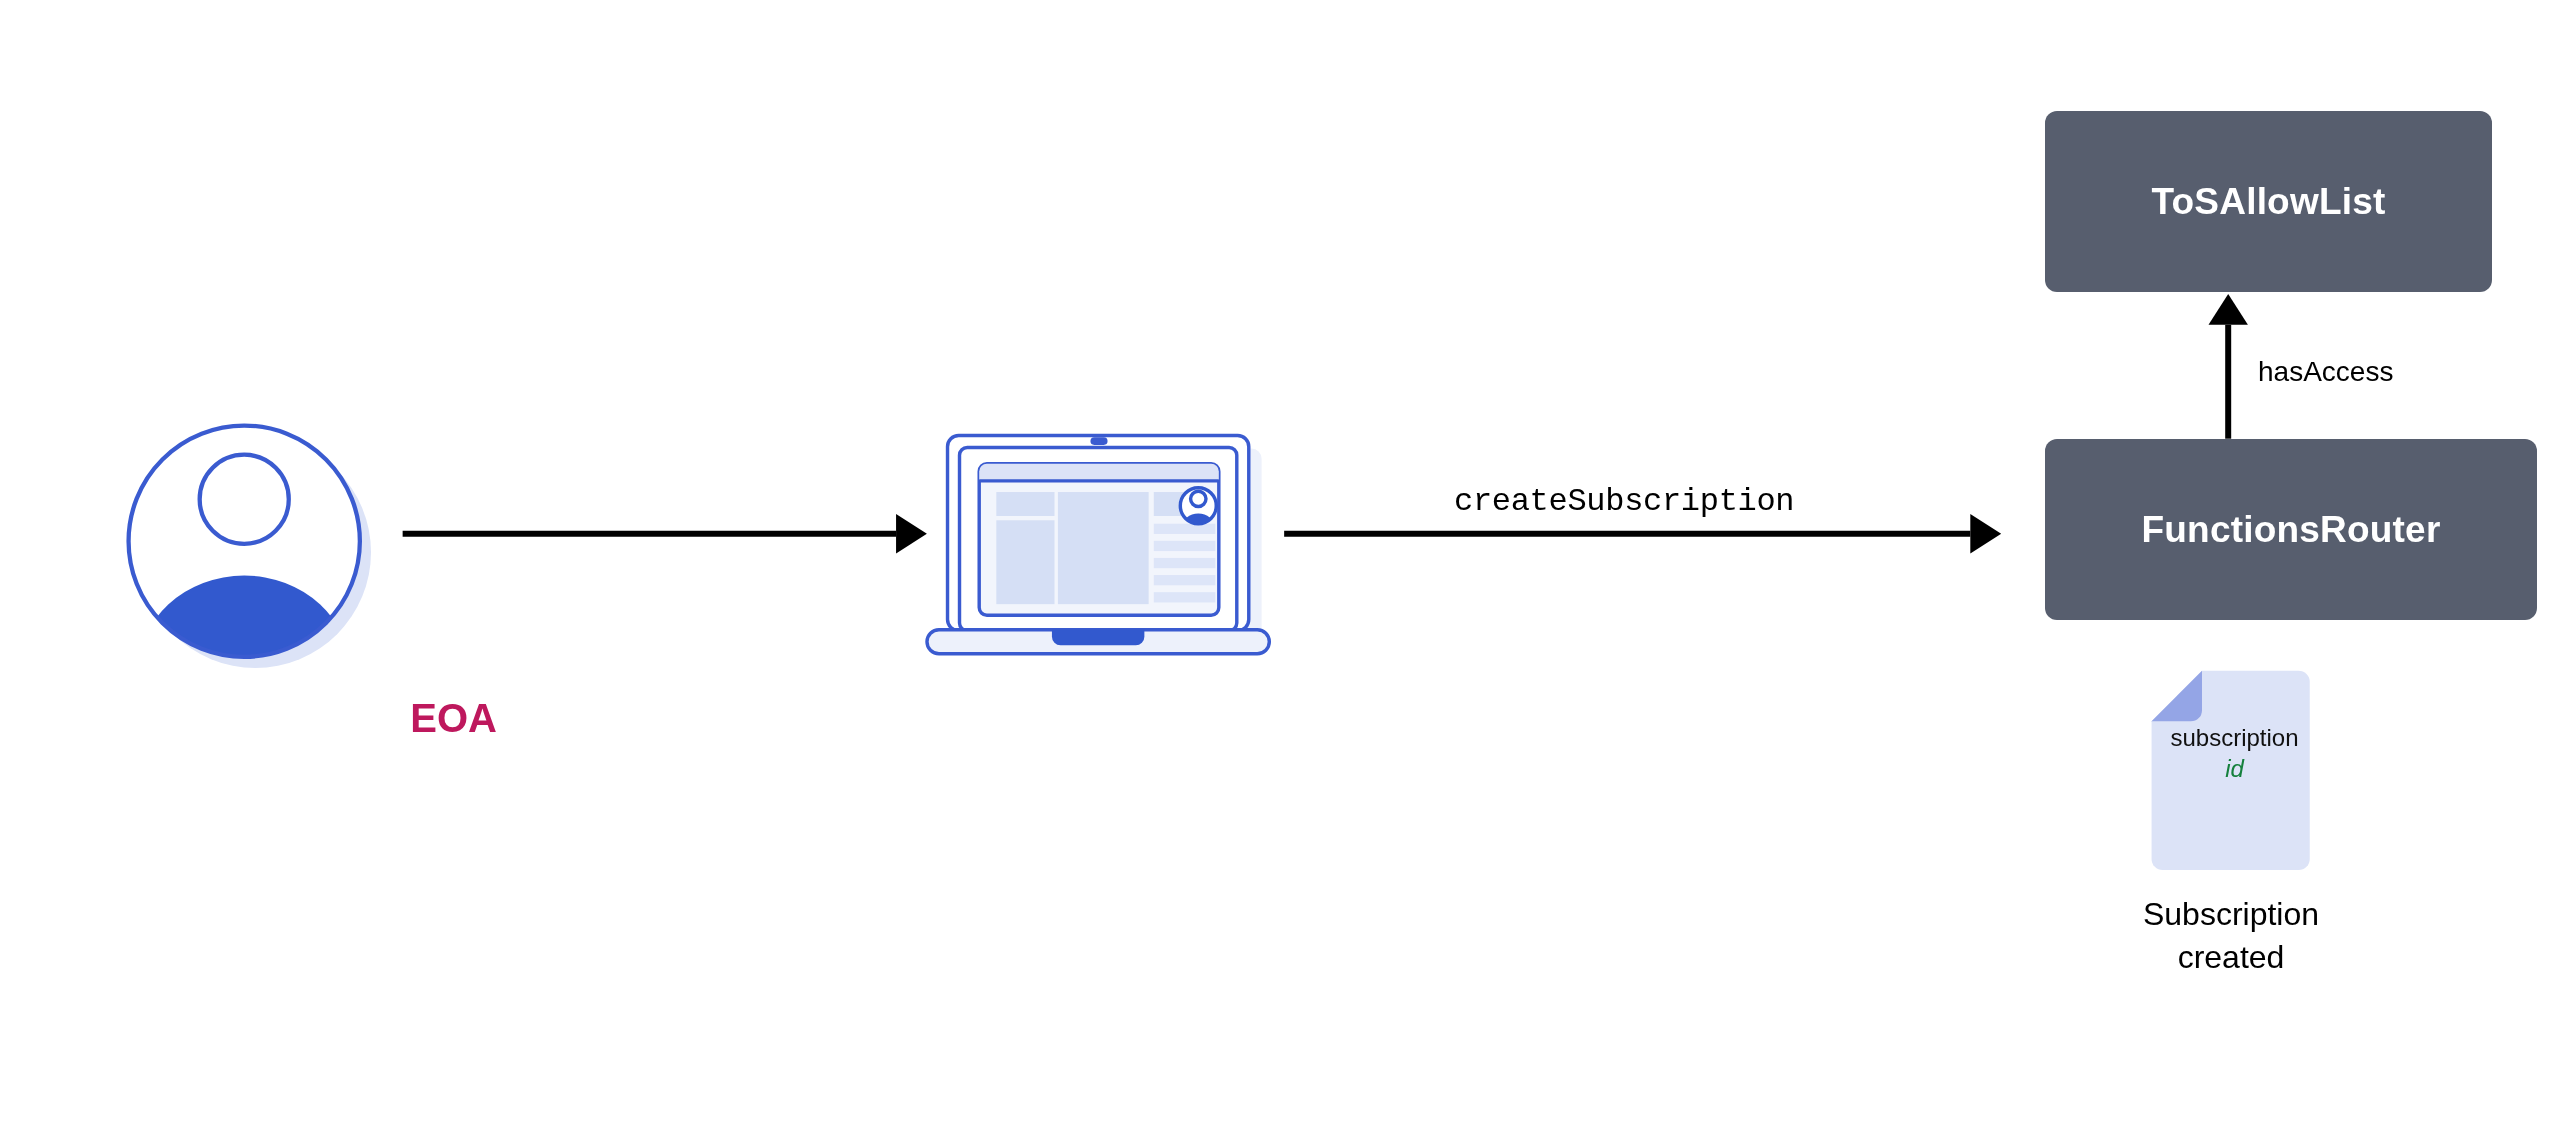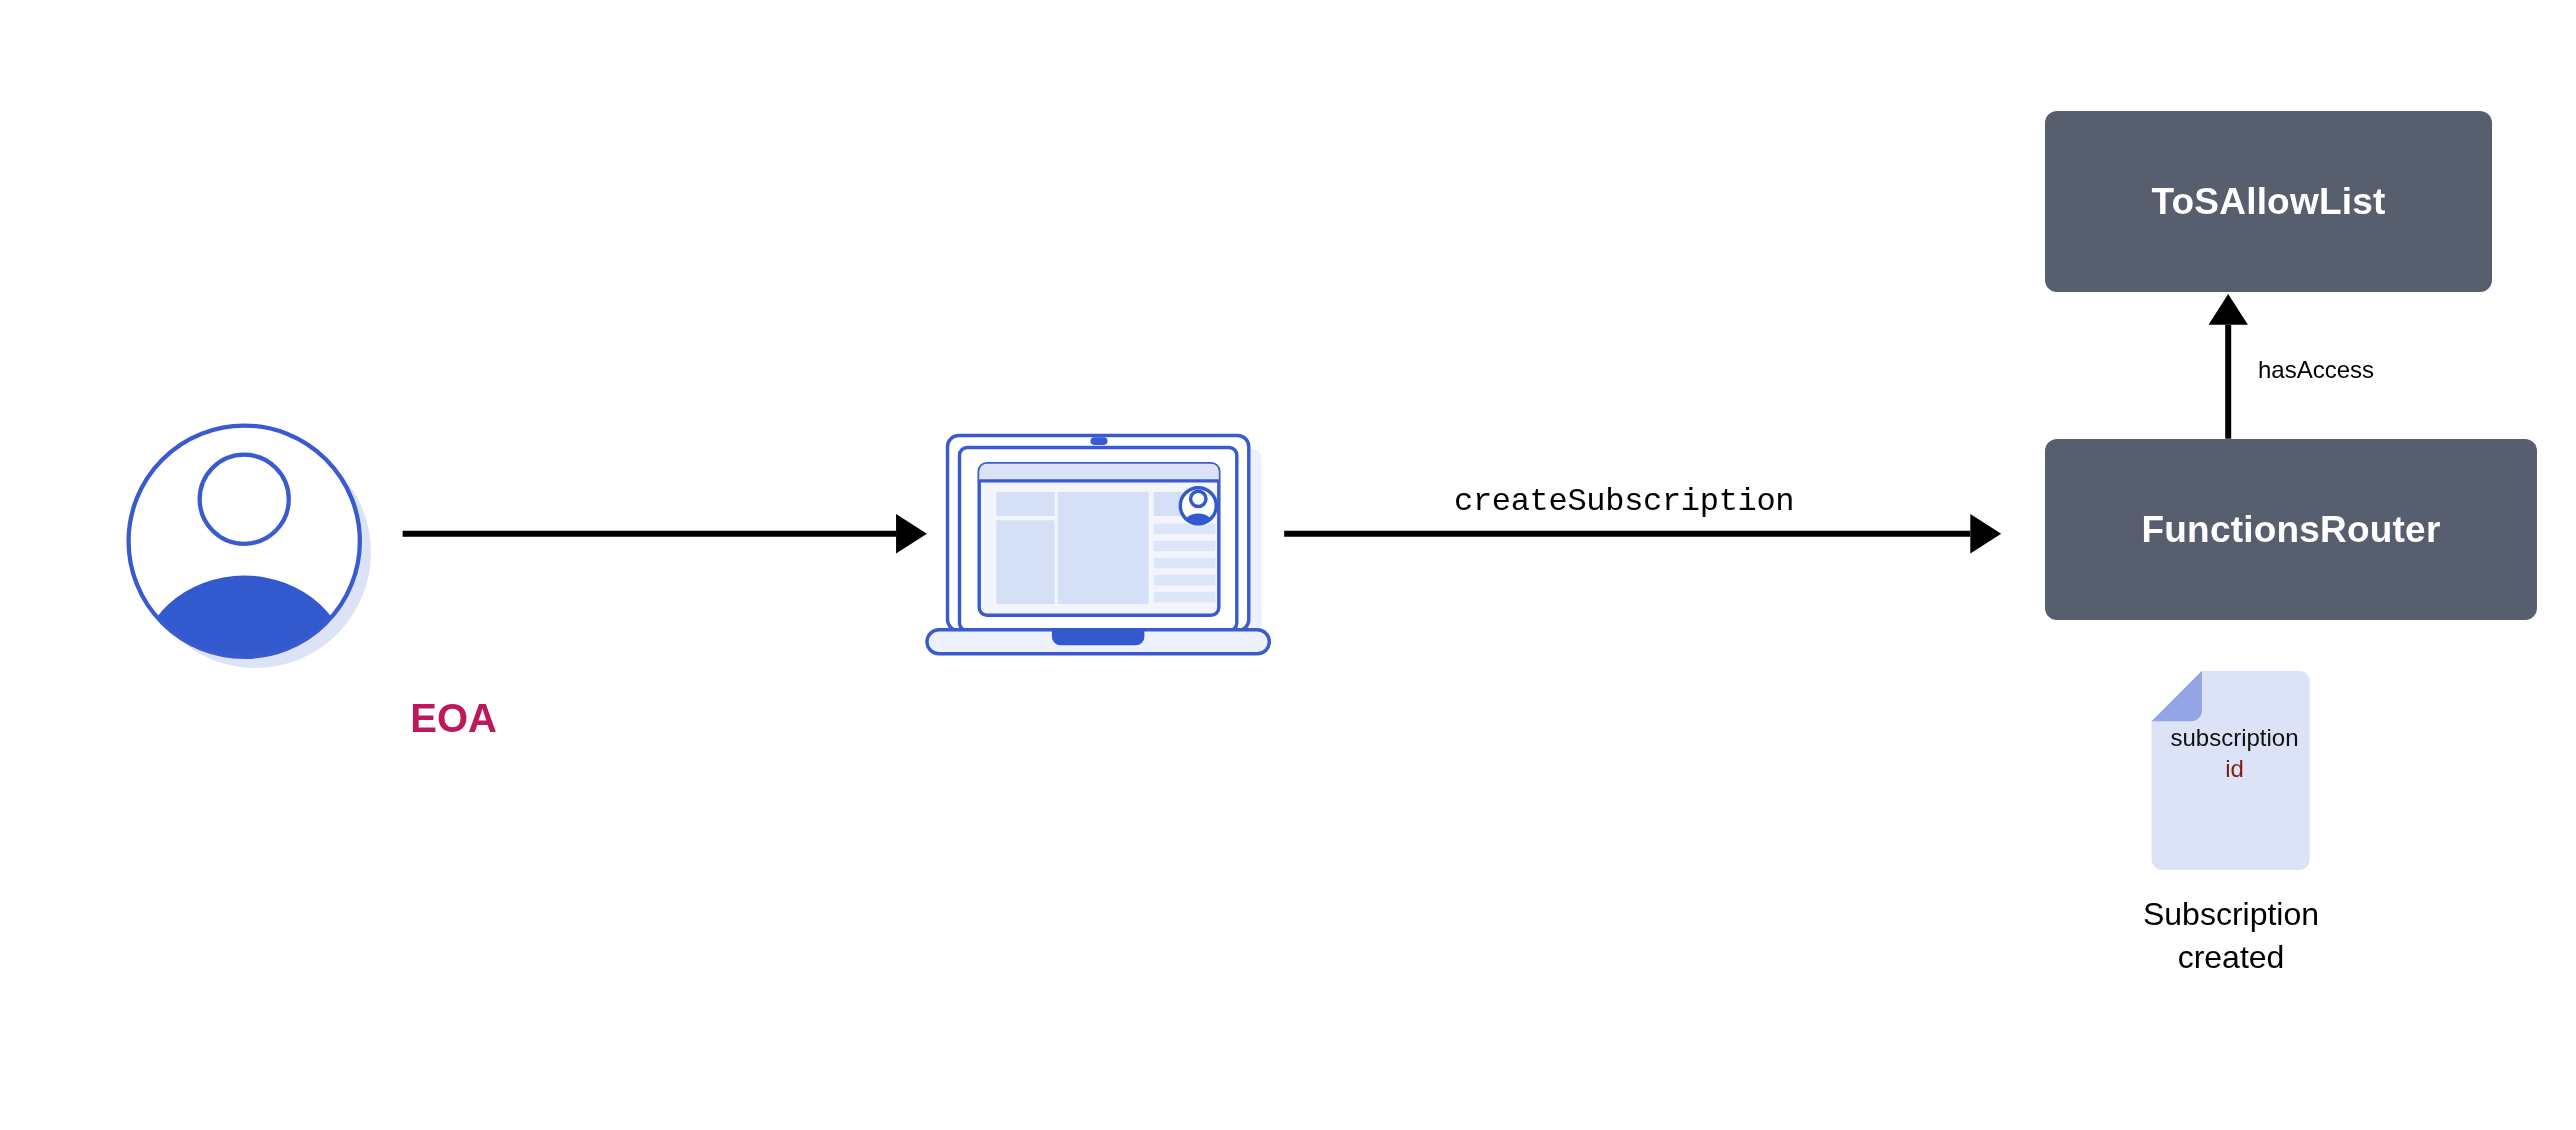--- a/index.html
+++ b/index.html
@@ -68,21 +68,21 @@
   }
   #label-create-subscription {
     left: 1454px; top: 483px;
     font-family: "Liberation Mono", monospace;
     font-size: 32px;
     letter-spacing: -0.3px;
   }
   #label-has-access {
     left: 2258px; top: 356px;
     font-family: "Liberation Sans", sans-serif;
-    font-size: 24px;
+    font-size: 28px;
   }
 
   
   #caption-subscription-created {
     position: absolute;
     left: 2116px; top: 893px;
     width: 230px;
     text-align: center;
     color: #000000;
     font-family: "Liberation Sans", sans-serif;
@@ -199,21 +199,21 @@
 
   <svg id="svg-doc-subscription" class="svg-layer" width="171" height="210" viewBox="0 0 200 245">
 
     <path d="M62 3 H175 a13 13 0 0 1 13 13 V223 a13 13 0 0 1 -13 13 H16
              a13 13 0 0 1 -13 -13 V62 Z" fill="#DCE3F7"></path>
 
     <path d="M62 3 V49 a13 13 0 0 1 -13 13 H3 Z" fill="#94A5E6"></path>
   </svg>
   <div class="node" style="left:2149px; top:722px; width:171px; text-align:center;">
     <div style="font-size:24px; color:#111111; line-height:31px;">subscription</div>
-    <div style="font-size:24px; color:#7f1d1d; line-height:31px;">id</div>
+    <div style="font-size:24px; color:#15803d; line-height:31px;font-style:italic;">id</div>
   </div>
 
   <div id="caption-subscription-created">
     <div>Subscription</div>
     <div>created</div>
   </div>
 
 </div>
 
 

